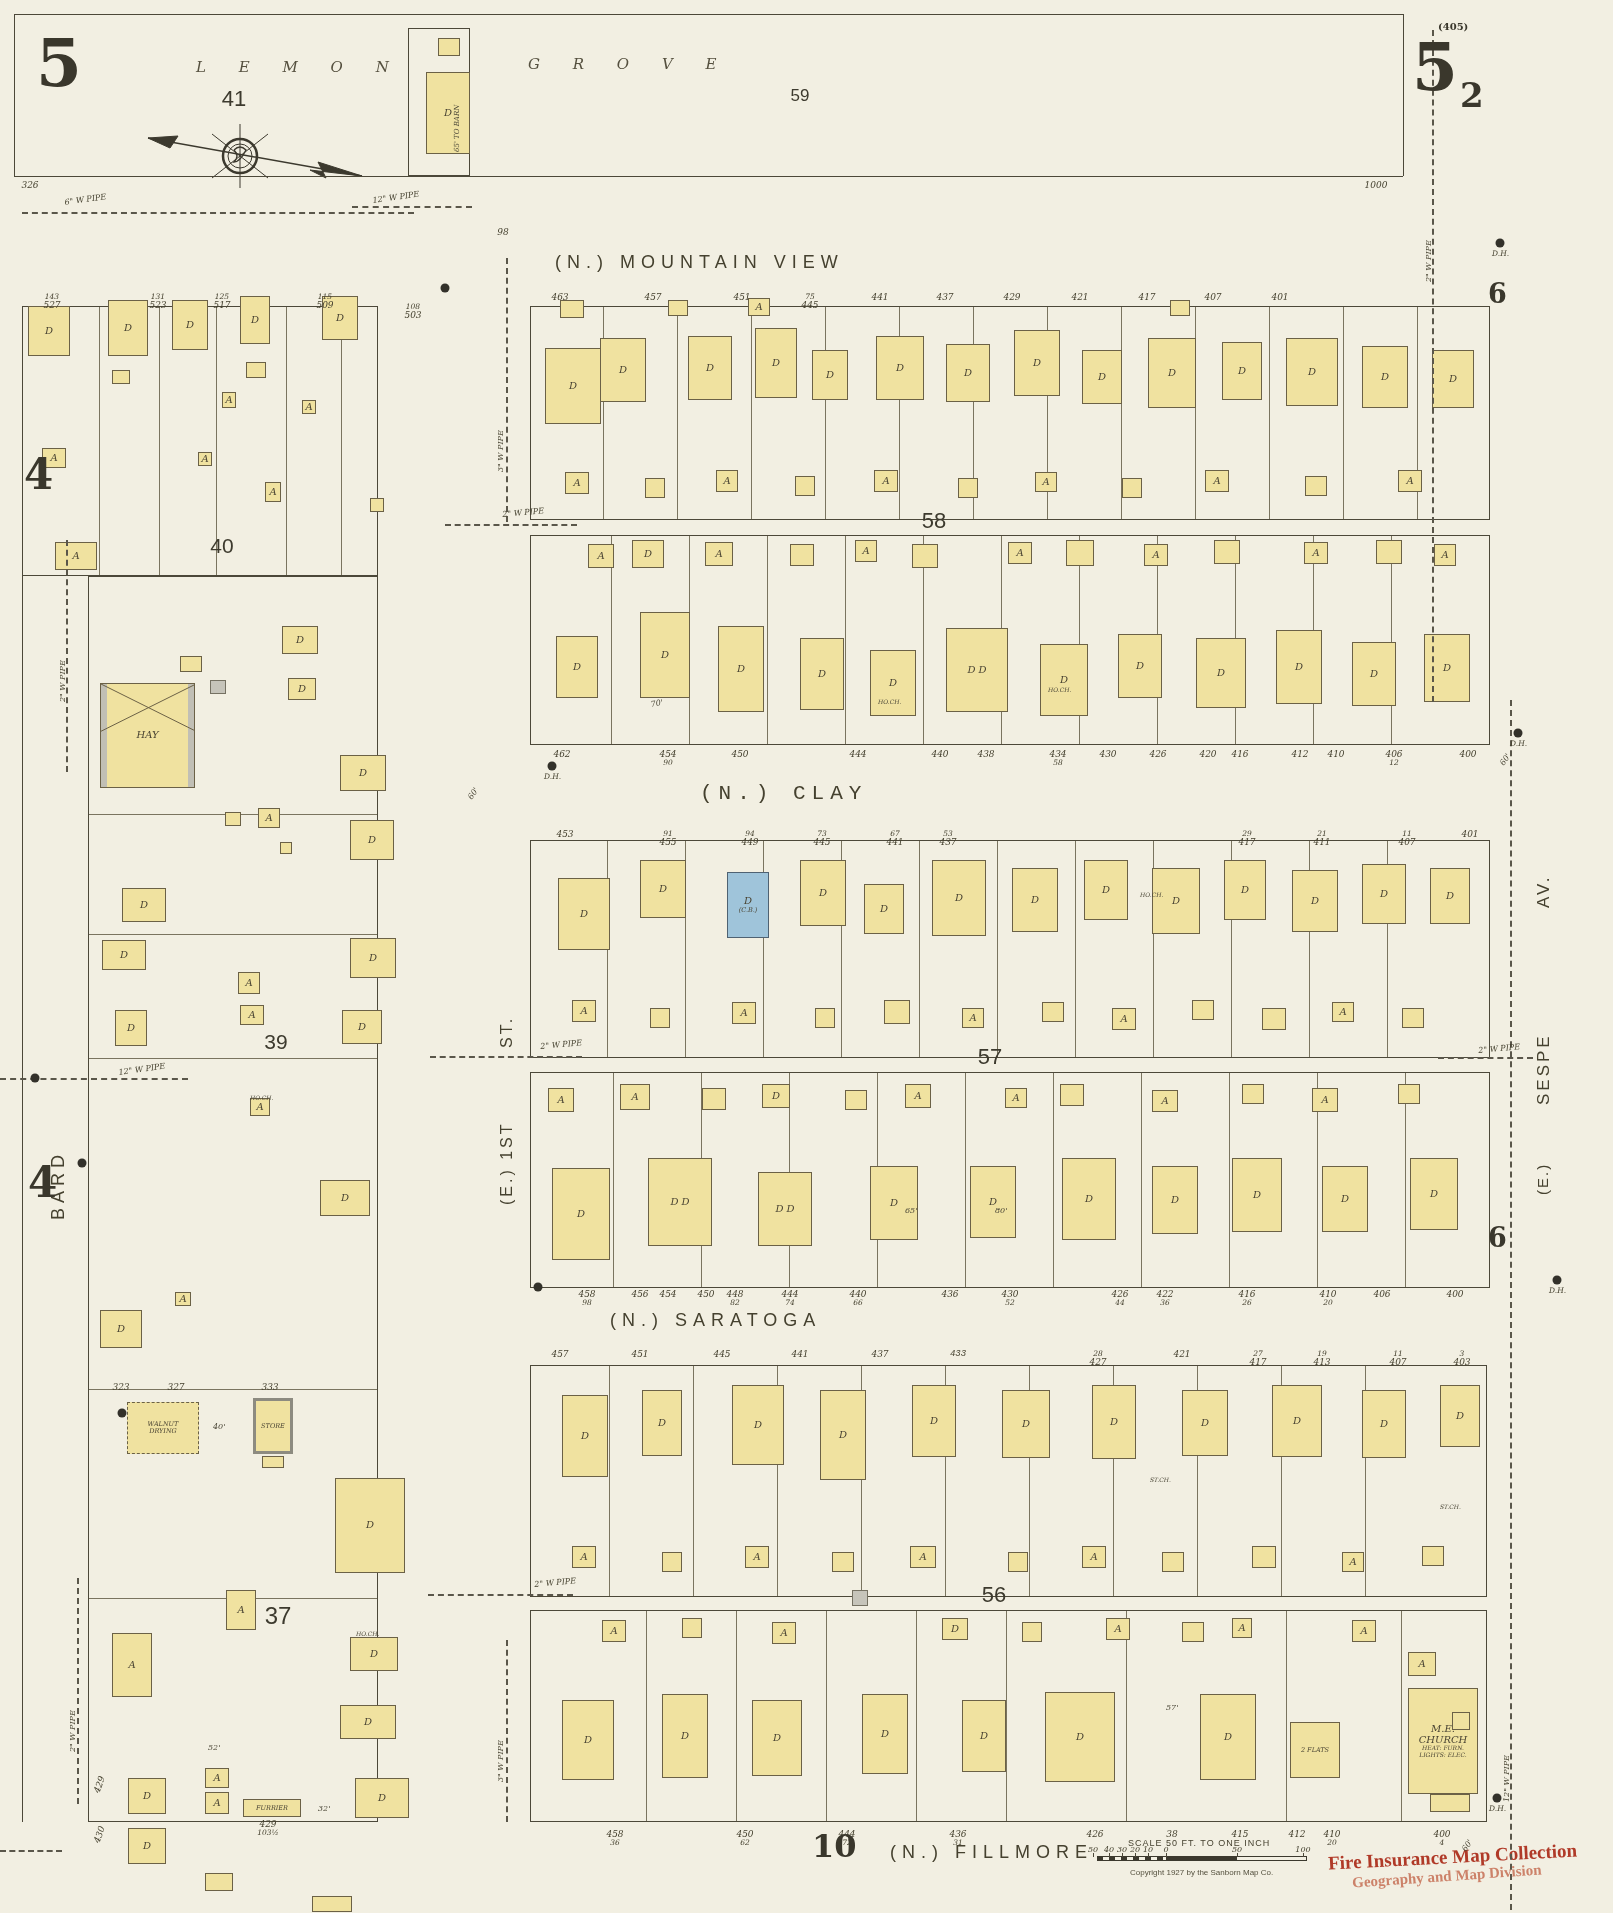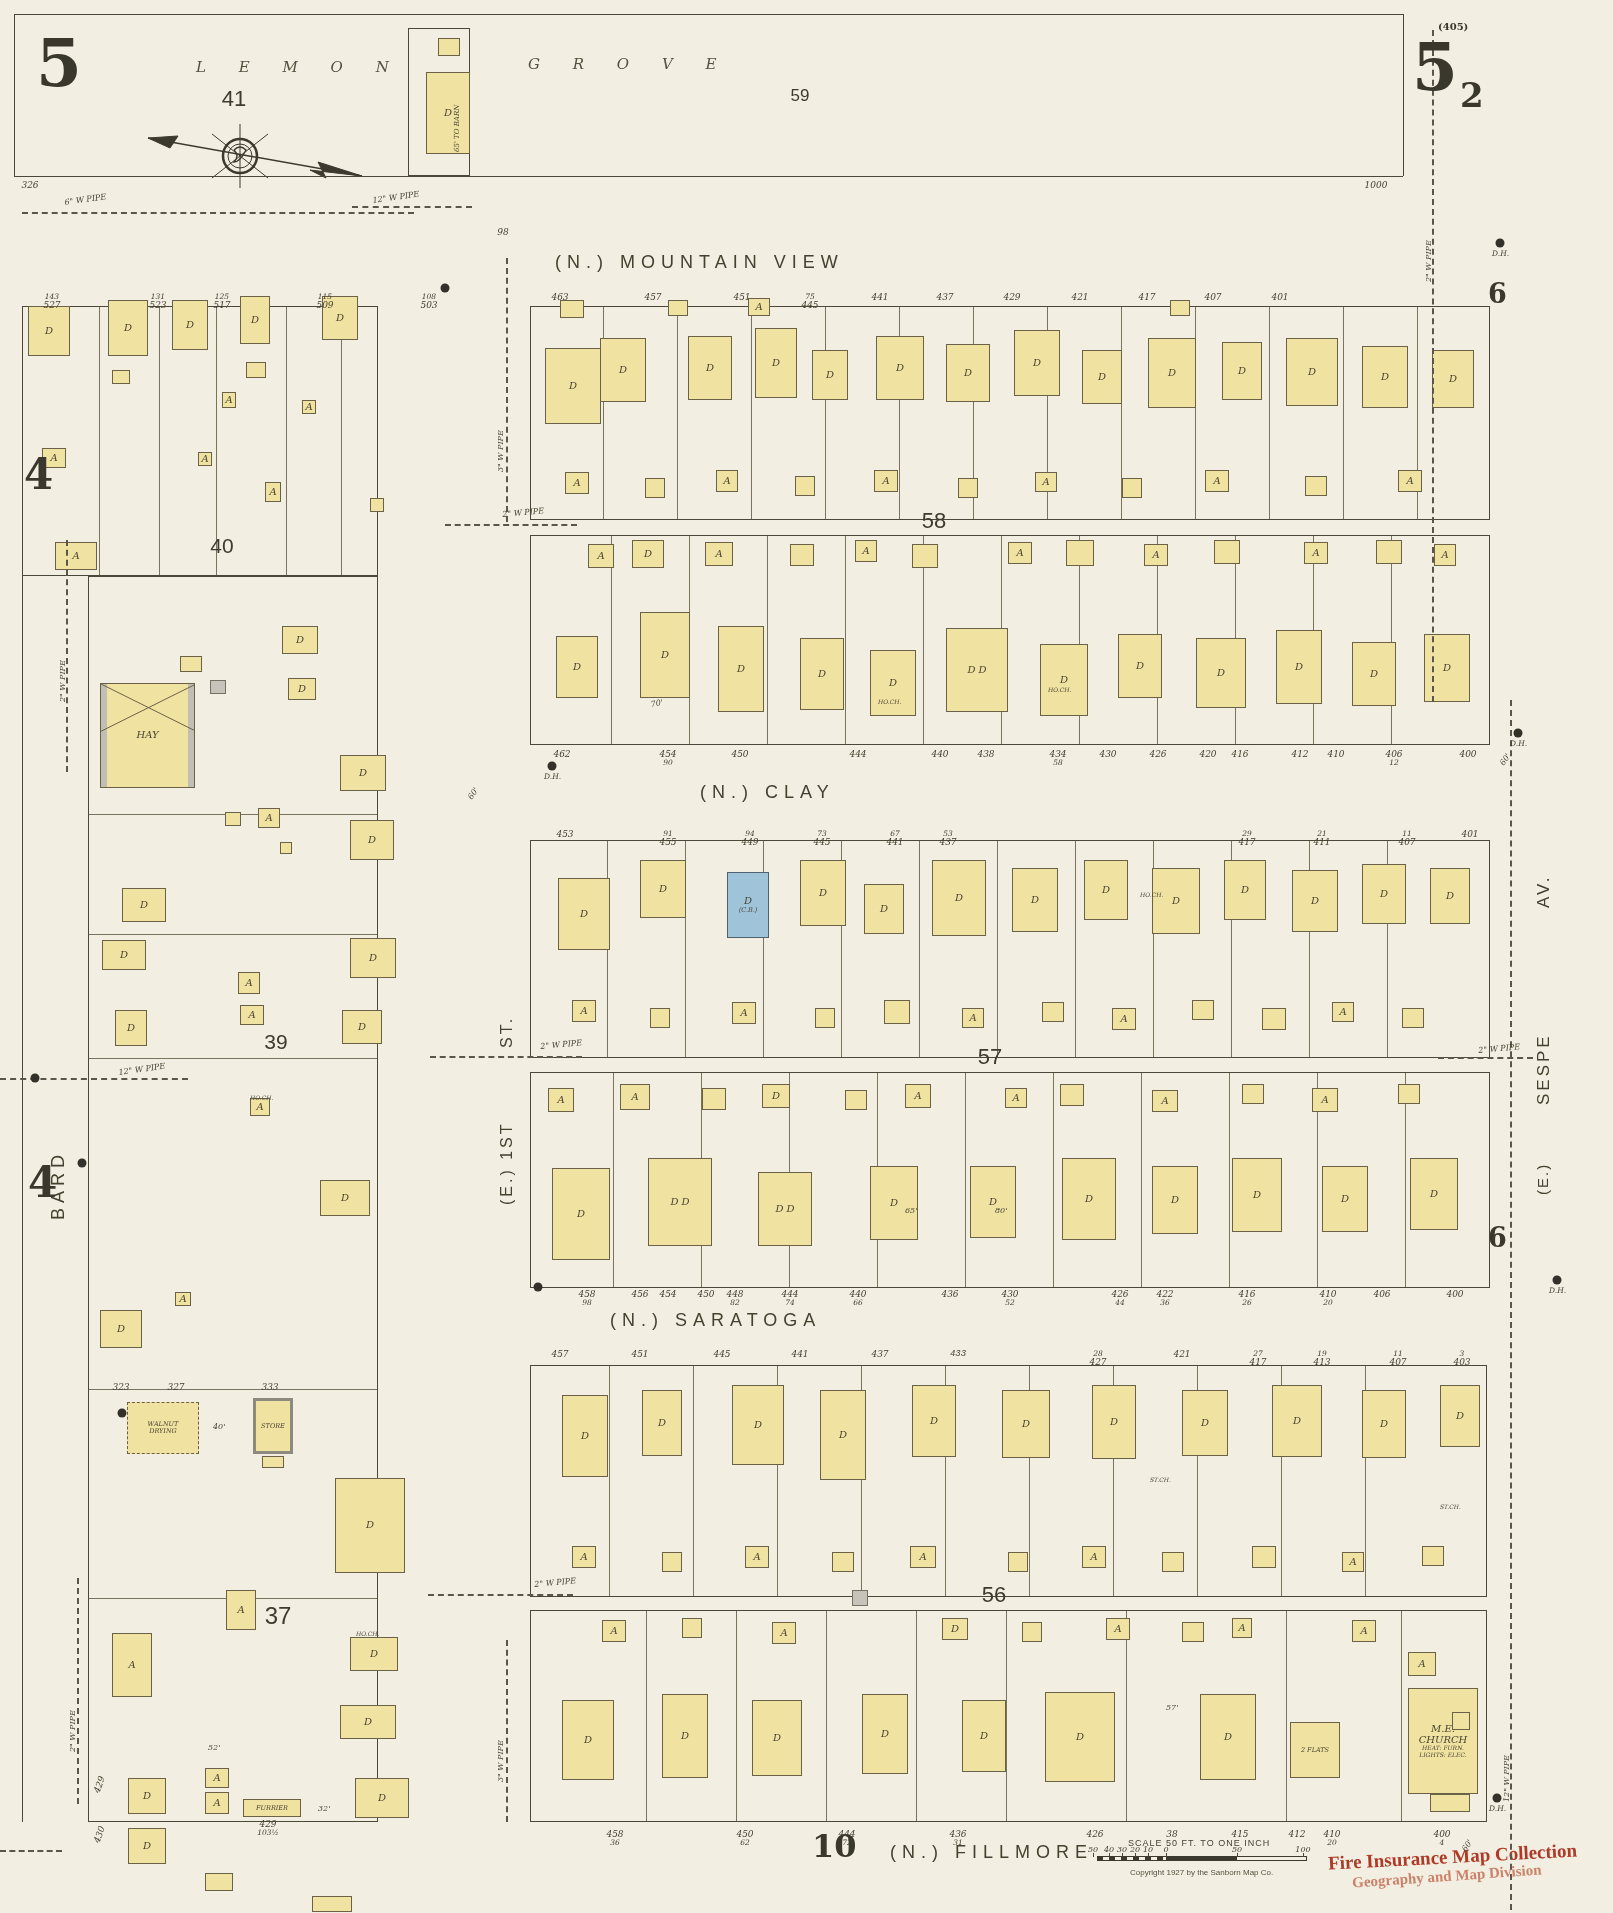--- a/index.html
+++ b/index.html
@@ -743,21 +743,21 @@
     <div class="hn" style="left: 945px; top: 293px; transform: translateX(-50%);"><span>437</span></div>
     <div class="hn" style="left: 1012px; top: 293px; transform: translateX(-50%);"><span>429</span></div>
     <div class="hn" style="left: 1080px; top: 293px; transform: translateX(-50%);"><span>421</span></div>
     <div class="hn" style="left: 1147px; top: 293px; transform: translateX(-50%);"><span>417</span></div>
     <div class="hn" style="left: 1213px; top: 293px; transform: translateX(-50%);"><span>407</span></div>
     <div class="hn" style="left: 1280px; top: 293px; transform: translateX(-50%);"><span>401</span></div>
     <div class="hn" style="left: 52px; top: 293px; transform: translateX(-50%);"><span class="sub">143</span><span>527</span></div>
     <div class="hn" style="left: 158px; top: 293px; transform: translateX(-50%);"><span class="sub">131</span><span>523</span></div>
     <div class="hn" style="left: 222px; top: 293px; transform: translateX(-50%);"><span class="sub">125</span><span>517</span></div>
     <div class="hn" style="left: 325px; top: 293px; transform: translateX(-50%);"><span class="sub">115</span><span>509</span></div>
-    <div class="hn" style="left: 413px; top: 293px; transform: translateX(-50%); margin-left: 16px;"><span class="sub">108</span><span>503</span></div>
+    <div class="hn" style="left: 413px; top: 303px; transform: translateX(-50%);"><span class="sub">108</span><span>503</span></div>
     <div class="hn" style="left: 562px; top: 750px; transform: translateX(-50%);"><span>462</span></div>
     <div class="hn" style="left: 668px; top: 750px; transform: translateX(-50%);"><span>454</span><span class="sub">90</span></div>
     <div class="hn" style="left: 740px; top: 750px; transform: translateX(-50%);"><span>450</span></div>
     <div class="hn" style="left: 858px; top: 750px; transform: translateX(-50%);"><span>444</span></div>
     <div class="hn" style="left: 940px; top: 750px; transform: translateX(-50%);"><span>440</span></div>
     <div class="hn" style="left: 986px; top: 750px; transform: translateX(-50%);"><span>438</span></div>
     <div class="hn" style="left: 1058px; top: 750px; transform: translateX(-50%);"><span>434</span><span class="sub">58</span></div>
     <div class="hn" style="left: 1108px; top: 750px; transform: translateX(-50%);"><span>430</span></div>
     <div class="hn" style="left: 1158px; top: 750px; transform: translateX(-50%);"><span>426</span></div>
     <div class="hn" style="left: 1208px; top: 750px; transform: translateX(-50%);"><span>420</span></div>
@@ -834,21 +834,21 @@
     <div class="note" style="left: 250px; top: 1094px; font-size: 6px; transform: rotate(0deg);">HO.CH.</div>
     <div class="note" style="left: 1150px; top: 1476px; font-size: 6px; transform: rotate(0deg);">ST.CH.</div>
     <div class="note" style="left: 1440px; top: 1503px; font-size: 6px; transform: rotate(0deg);">ST.CH.</div>
     <div class="note" style="left: 213px; top: 1422px; font-size: 8px; transform: rotate(0deg);">40'</div>
     <div class="note" style="left: 208px; top: 1743px; font-size: 8px; transform: rotate(0deg);">52'</div>
     <div class="note" style="left: 318px; top: 1804px; font-size: 8px; transform: rotate(0deg);">32'</div>
     <div class="note" style="left: 1166px; top: 1703px; font-size: 8px; transform: rotate(0deg);">57'</div>
     <div class="note" style="left: 995px; top: 1206px; font-size: 8px; transform: rotate(0deg);">80'</div>
     <div class="note" style="left: 905px; top: 1206px; font-size: 8px; transform: rotate(0deg);">65'</div>
     <div class="street" style="left: 555px; top: 252px; font-size: 18px; letter-spacing: 6px; transform: none;">(N.)  MOUNTAIN  VIEW</div>
-    <div class="street" style="left: 700px; top: 782px; font-size: 18px; letter-spacing: 6px; transform: none;">(N.)  CLAY</div>
+    <div class="street" style="left: 700px; top: 782px; font-size: 21px; letter-spacing: 6px; transform: none; font-family: Liberation Mono, monospace;">(N.)  CLAY</div>
     <div class="street" style="left: 610px; top: 1310px; font-size: 18px; letter-spacing: 6px; transform: none;">(N.)  SARATOGA</div>
     <div class="street" style="left: 890px; top: 1842px; font-size: 18px; letter-spacing: 6px; transform: none;">(N.)  FILLMORE</div>
     <div class="street" style="left: 48px; top: 1220px; font-size: 18px; letter-spacing: 5px; transform: rotate(-90deg);">BARD</div>
     <div class="street" style="left: 498px; top: 1048px; font-size: 16px; letter-spacing: 3px; transform: rotate(-90deg);">ST.</div>
     <div class="street" style="left: 498px; top: 1205px; font-size: 16px; letter-spacing: 3px; transform: rotate(-90deg);">(E.)  1ST</div>
     <div class="street" style="left: 1534px; top: 908px; font-size: 17px; letter-spacing: 3px; transform: rotate(-90deg);">AV.</div>
     <div class="street" style="left: 1534px; top: 1105px; font-size: 17px; letter-spacing: 3px; transform: rotate(-90deg);">SESPE</div>
     <div class="street" style="left: 1534px; top: 1195px; font-size: 15px; letter-spacing: 2px; transform: rotate(-90deg);">(E.)</div>
     <div class="blockno" style="left: 234px; top: 86px; font-size: 22px;">41</div>
     <div class="blockno" style="left: 222px; top: 534px; font-size: 21px;">40</div>

